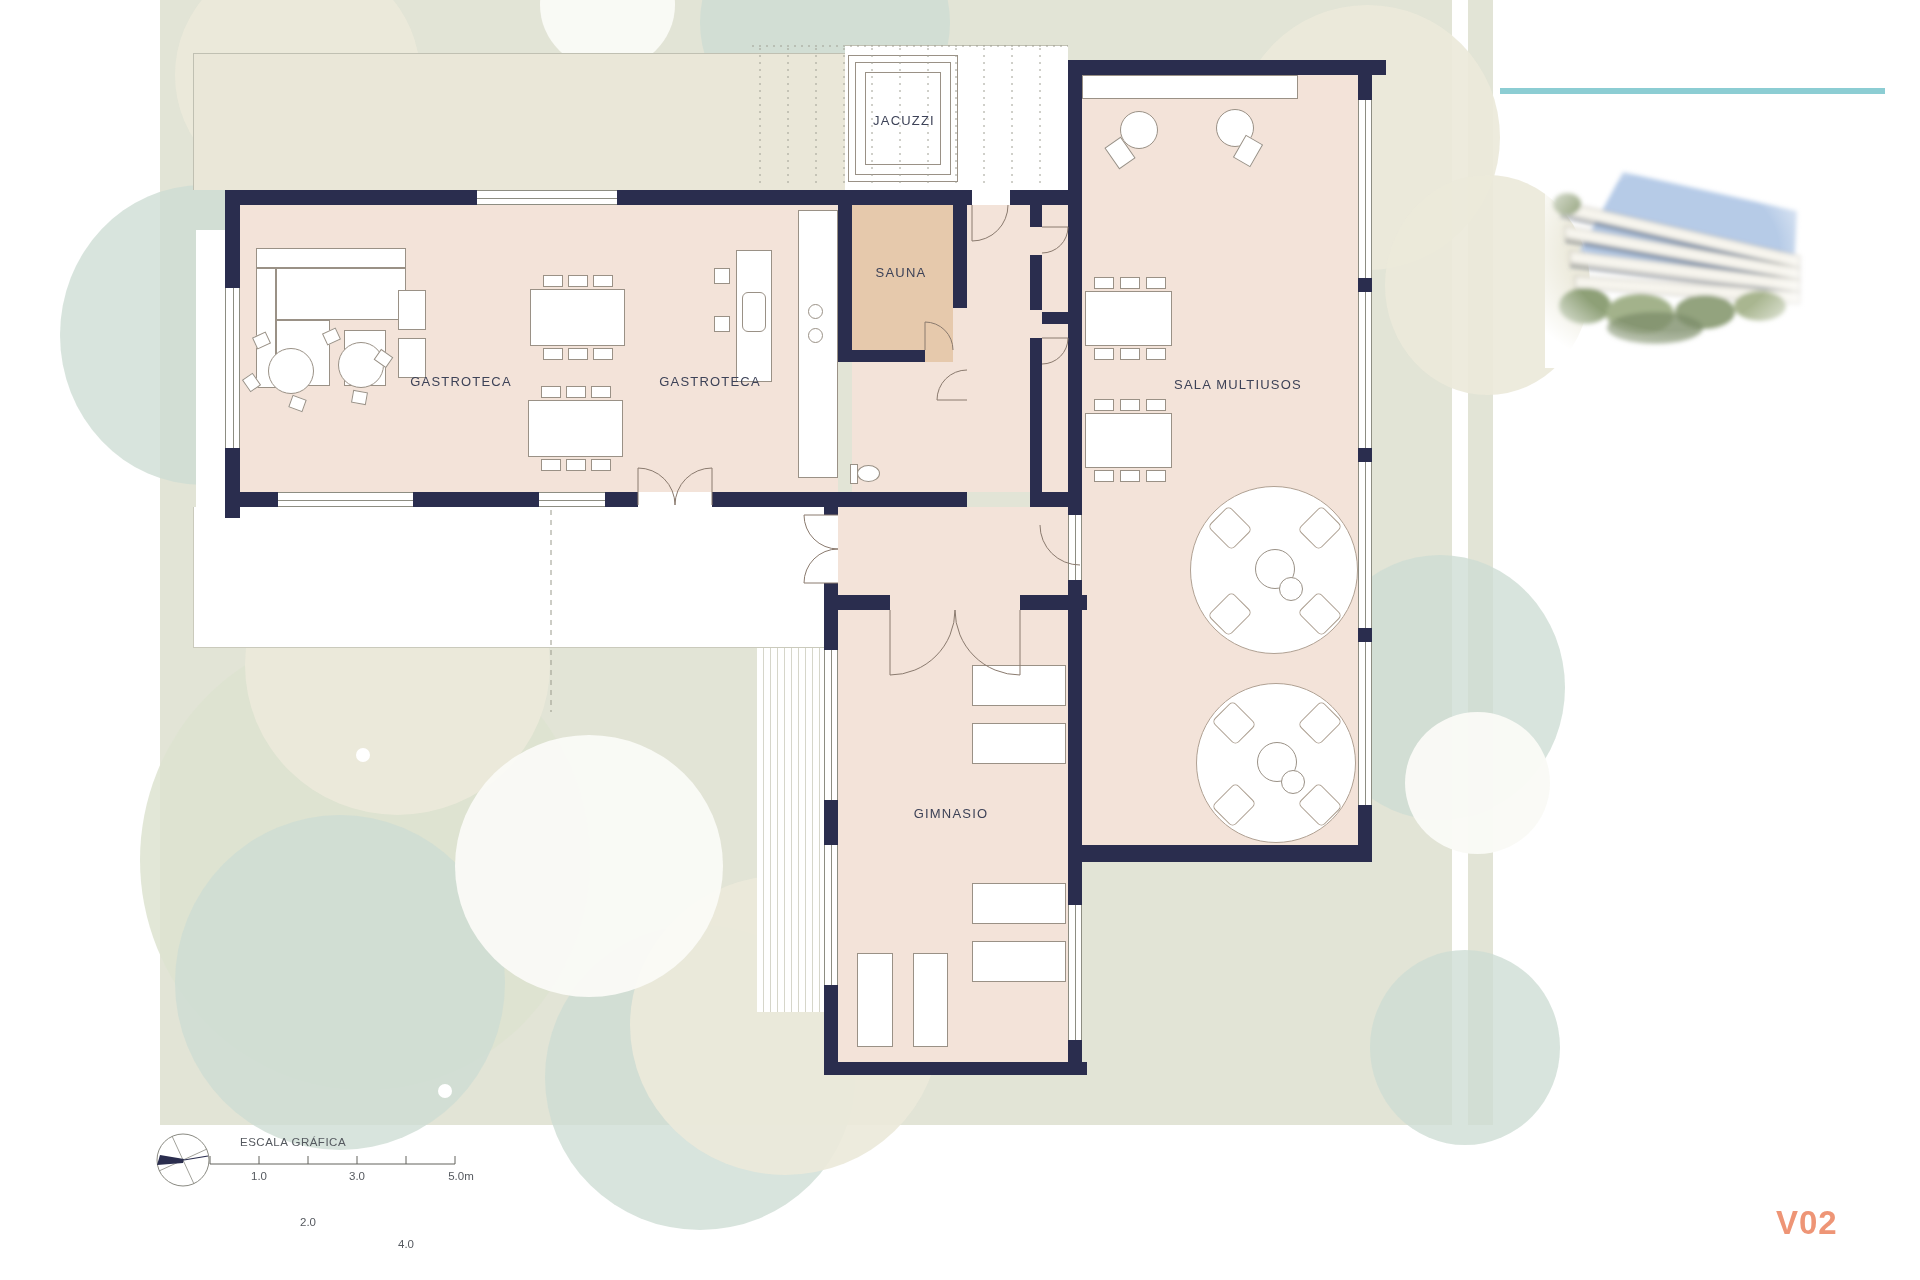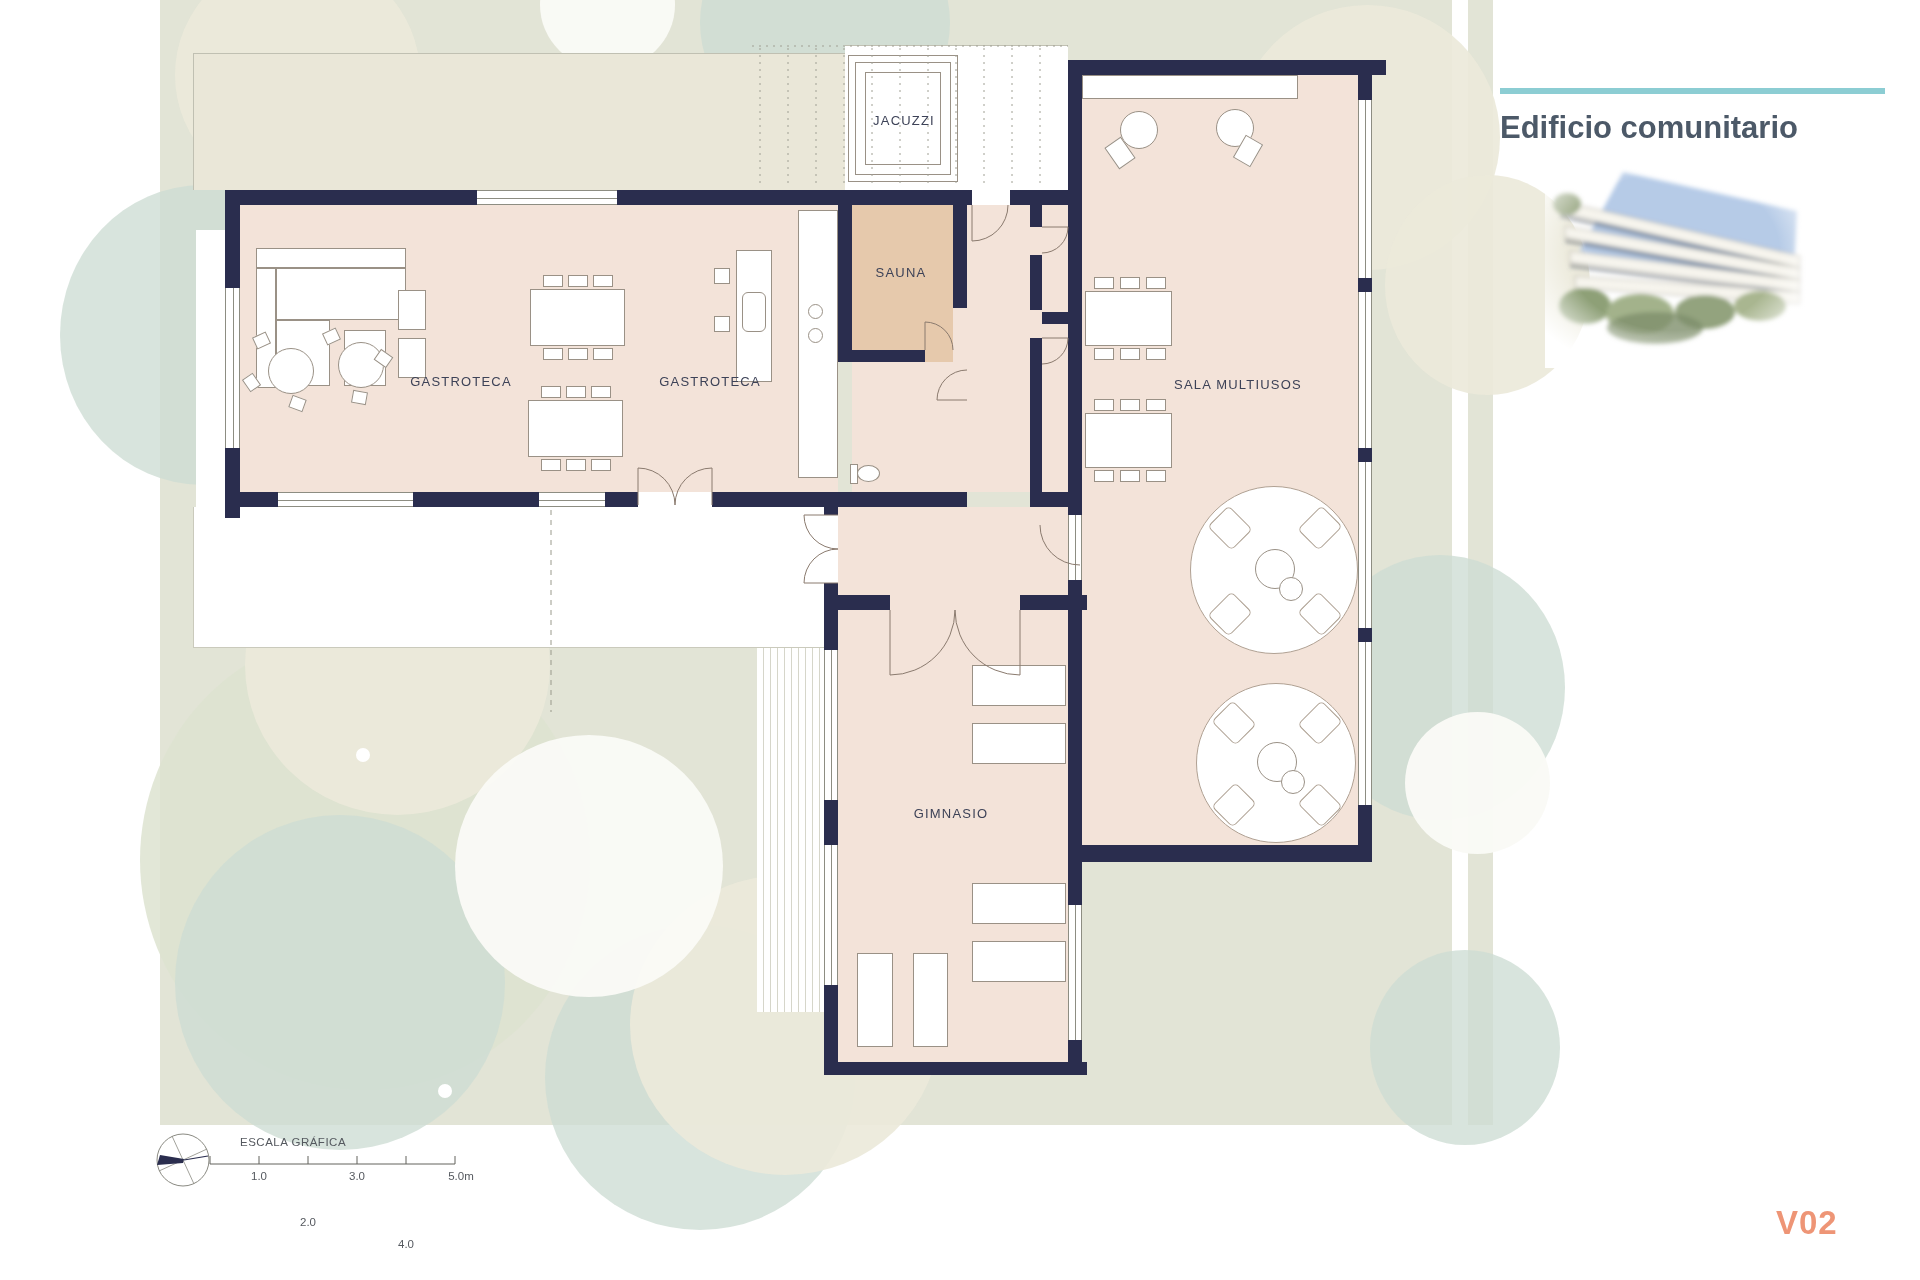--- a/index.html
+++ b/index.html
@@ -281,21 +281,20 @@
   </svg>
 
   <div class="c lbl" style="left:904px;top:120px">JACUZZI</div>
   <div class="c lbl" style="left:901px;top:272px">SAUNA</div>
   <div class="c lbl" style="left:461px;top:381px">GASTROTECA</div>
   <div class="c lbl" style="left:710px;top:381px">GASTROTECA</div>
   <div class="c lbl" style="left:1238px;top:384px">SALA MULTIUSOS</div>
   <div class="c lbl" style="left:951px;top:813px">GIMNASIO</div>
 
   <div class="c tealline" style="left:1500px;top:88px;width:385px;height:6px"></div>
-  <div class="c title" style="left:1500px;top:110px">Edificio comunitario</div>
 
   <svg class="c" style="left:1545px;top:156px;width:285px;height:212px" viewBox="0 0 285 212">
     <defs>
       <filter id="bl" x="-20%" y="-20%" width="140%" height="140%">
           <feGaussianBlur stdDeviation="2"></feGaussianBlur>
         </filter>
       <radialGradient id="vig" cx="45%" cy="45%" r="62%">
         <stop offset="60%" stop-color="#ffffff" stop-opacity="0"></stop>
         <stop offset="95%" stop-color="#ffffff" stop-opacity="1"></stop>
       </radialGradient>

